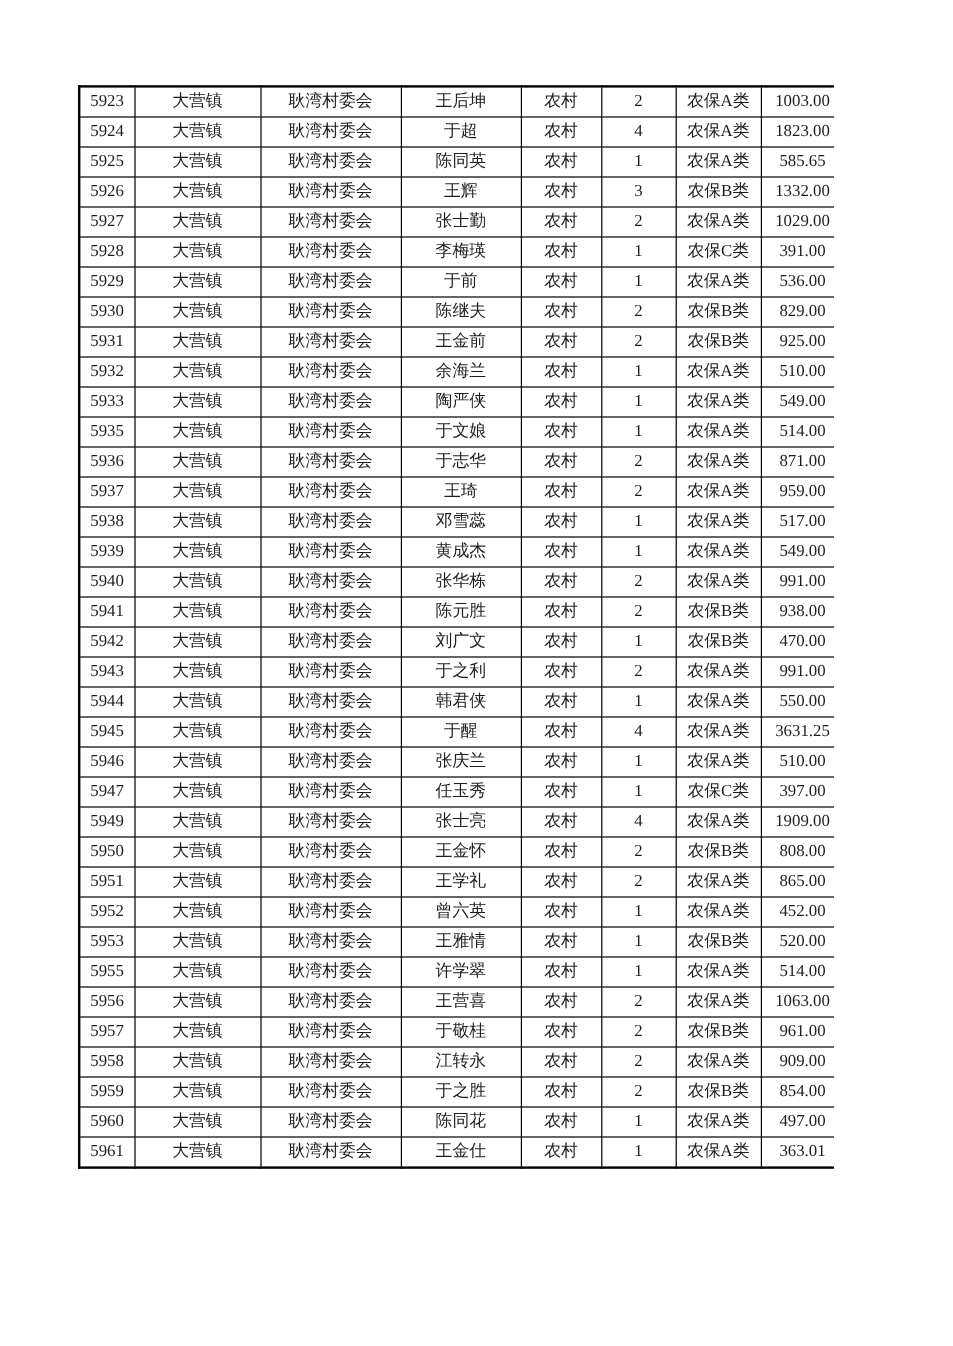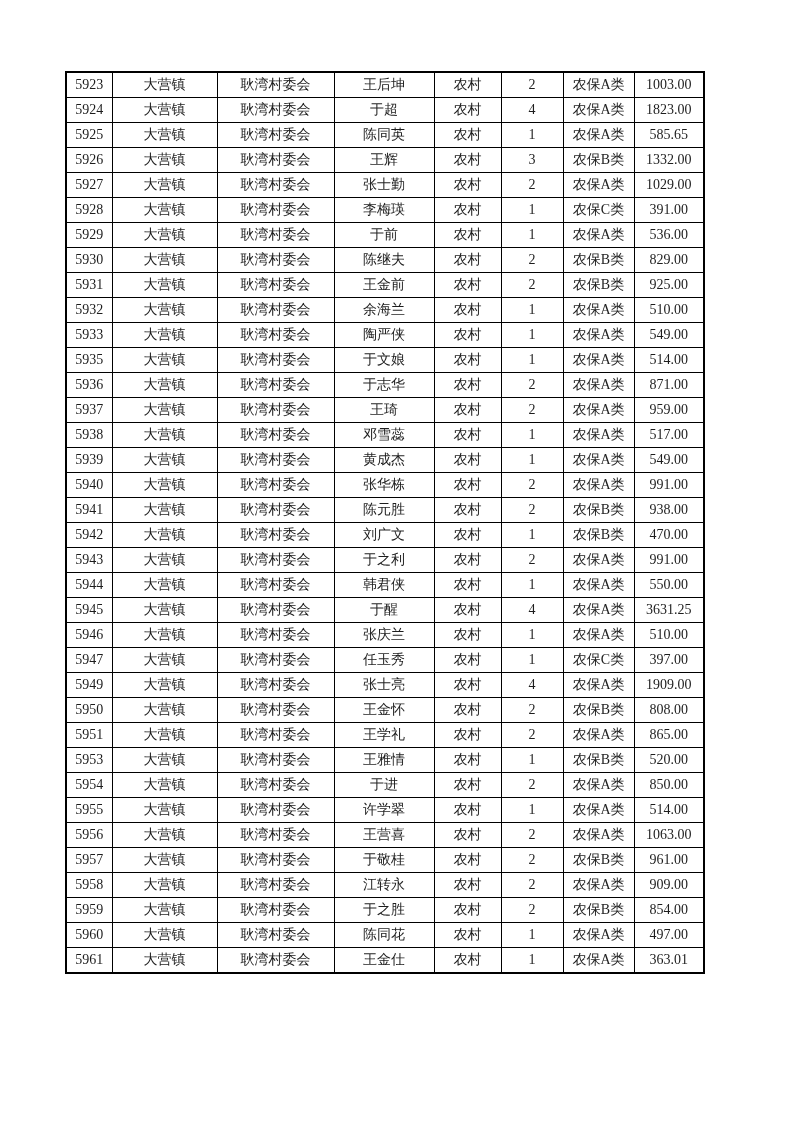--- a/index.html
+++ b/index.html
@@ -7,21 +7,20 @@
     padding: 0;
     background: #ffffff;
   }
   .page {
     position: relative;
     width: 695px;
     height: 1122px;
     background: #ffffff;
     overflow: hidden;
     font-family: "Liberation Serif", "DejaVu Serif", serif;
-    padding-left: 12px;
   }
   table.roster {
     position: absolute;
     left: 65px;
     top: 71px;
     width: 638px;
     border-collapse: collapse;
     table-layout: fixed;
     border: 2px solid #000000;
   }
@@ -326,38 +325,38 @@
           <td>5951</td>
           <td>大营镇</td>
           <td>耿湾村委会</td>
           <td>王学礼</td>
           <td>农村</td>
           <td>2</td>
           <td>农保A类</td>
           <td>865.00</td>
         </tr>
         <tr>
+          <td>5952</td>
+          <td>大营镇</td>
+          <td>耿湾村委会</td>
+          <td>曾六英</td>
+          <td>农村</td>
+          <td>1</td>
+          <td>农保A类</td>
+          <td>452.00</td>
+        </tr>
+        <tr>
           <td>5953</td>
           <td>大营镇</td>
           <td>耿湾村委会</td>
           <td>王雅情</td>
           <td>农村</td>
           <td>1</td>
           <td>农保B类</td>
           <td>520.00</td>
-        </tr>
-        <tr>
-          <td>5954</td>
-          <td>大营镇</td>
-          <td>耿湾村委会</td>
-          <td>于进</td>
-          <td>农村</td>
-          <td>2</td>
-          <td>农保A类</td>
-          <td>850.00</td>
         </tr>
         <tr>
           <td>5955</td>
           <td>大营镇</td>
           <td>耿湾村委会</td>
           <td>许学翠</td>
           <td>农村</td>
           <td>1</td>
           <td>农保A类</td>
           <td>514.00</td>

